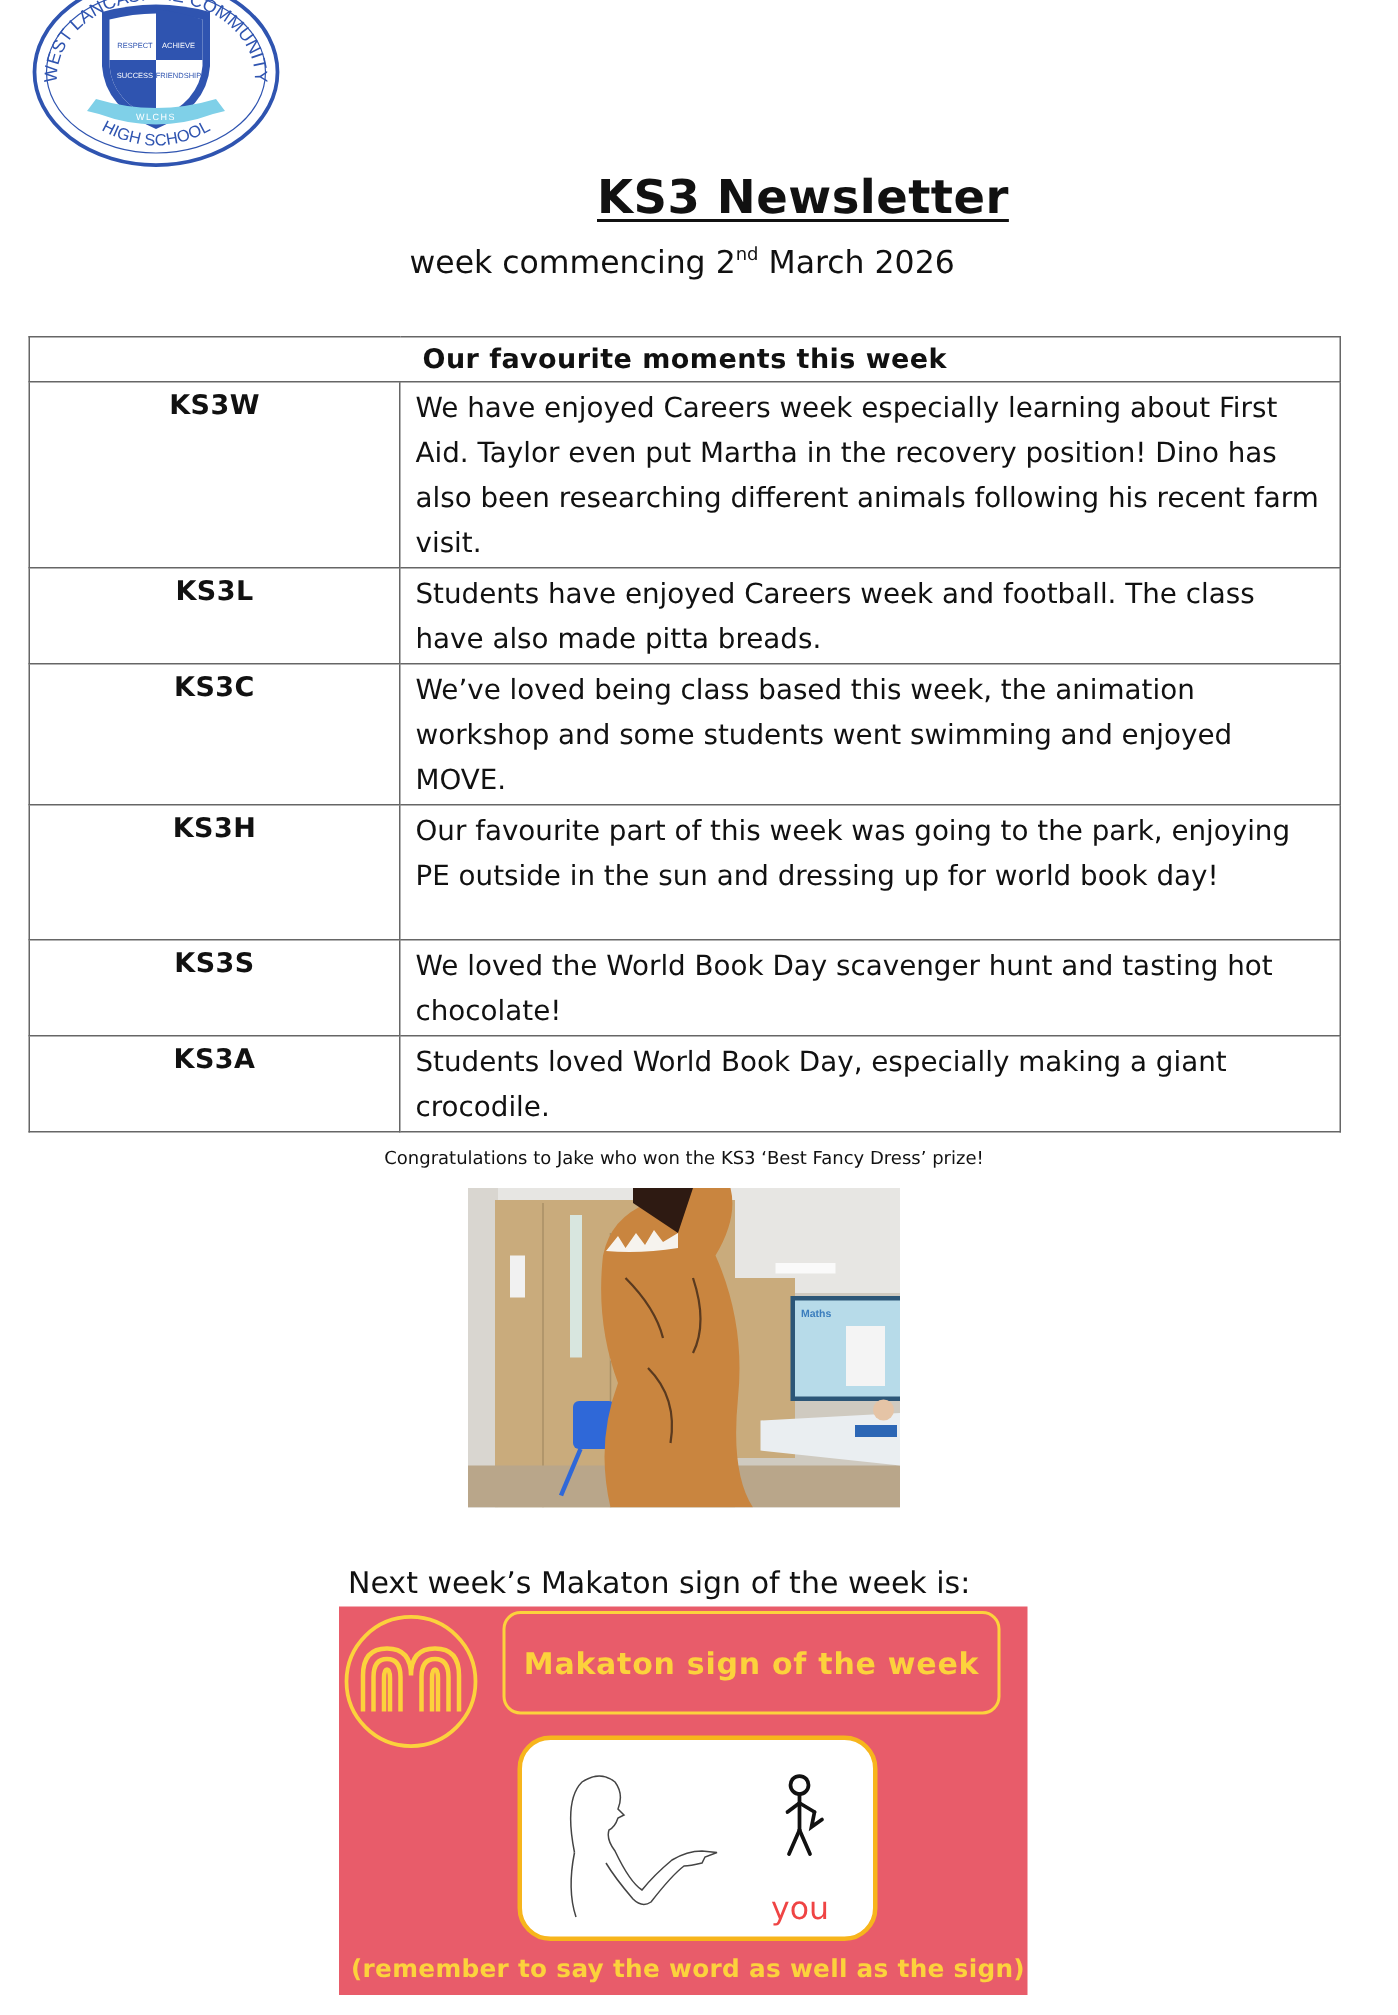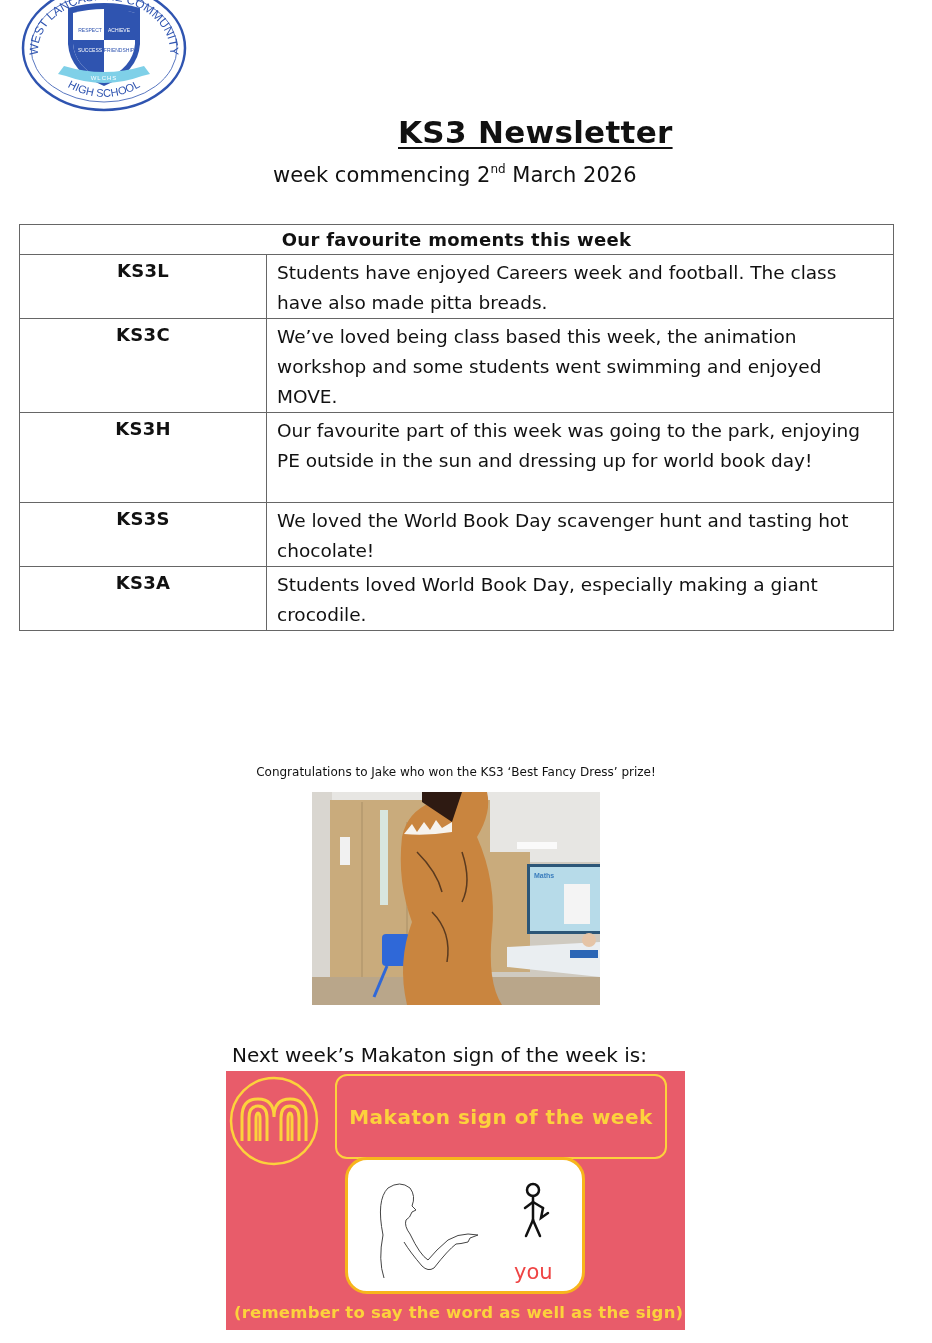--- a/index.html
+++ b/index.html
@@ -46,21 +46,21 @@
     .makaton-intro {
       position: absolute; left: 232px; top: 1043px; font-size: 20px;
     }
 
     .makaton {
       position: absolute; left: 226px; top: 1071px; width: 459px; height: 259px;
       background: #e85c6a;
     }
     .mk-logo { position: absolute; left: 2px; top: 4px; width: 92px; height: 92px; }
     .mk-title-box {
-      position: absolute; left: 109px; top: 3px; width: 332px; height: 85px;
+      position: absolute; left: 109px; top: 3px; width: 332px; height: 69px;
       border: 2.5px solid #fcd23c; border-radius: 12px;
       display: flex; align-items: center; justify-content: center;
       color: #fcd23c; font-weight: bold; font-size: 20px; letter-spacing: 0.5px;
     }
     .mk-sign-box {
       position: absolute; left: 119px; top: 86px; width: 240px; height: 137px;
       background: #ffffff; border: 3px solid #f7b51c; border-radius: 22px;
     }
     .mk-sign-box svg { position: absolute; left: 0; top: 0; }
     .mk-word {
@@ -106,20 +106,24 @@
 <div class="title">KS3 Newsletter</div>
 <div class="subtitle"><span>week commencing 2</span><sup>nd</sup><span> March 2026</span></div>
 
 <table class="moments">
   <thead>
     <tr>
         <th colspan="2">Our favourite moments this week</th>
       </tr>
   </thead>
   <tbody>
+    <tr style="height:120px;">
+      <td class="cls">KS3W</td>
+      <td class="desc">We have enjoyed Careers week especially learning about First Aid. Taylor even put Martha in the recovery position! Dino has also been researching different animals following his recent farm visit.</td>
+    </tr>
     <tr style="height:60px;">
       <td class="cls">KS3L</td>
       <td class="desc">Students have enjoyed Careers week and football. The class have also made pitta breads.</td>
     </tr>
     <tr style="height:90px;">
       <td class="cls">KS3C</td>
       <td class="desc">We’ve loved being class based this week, the animation workshop and some students went swimming and enjoyed MOVE.</td>
     </tr>
     <tr style="height:90px;">
       <td class="cls">KS3H</td>

